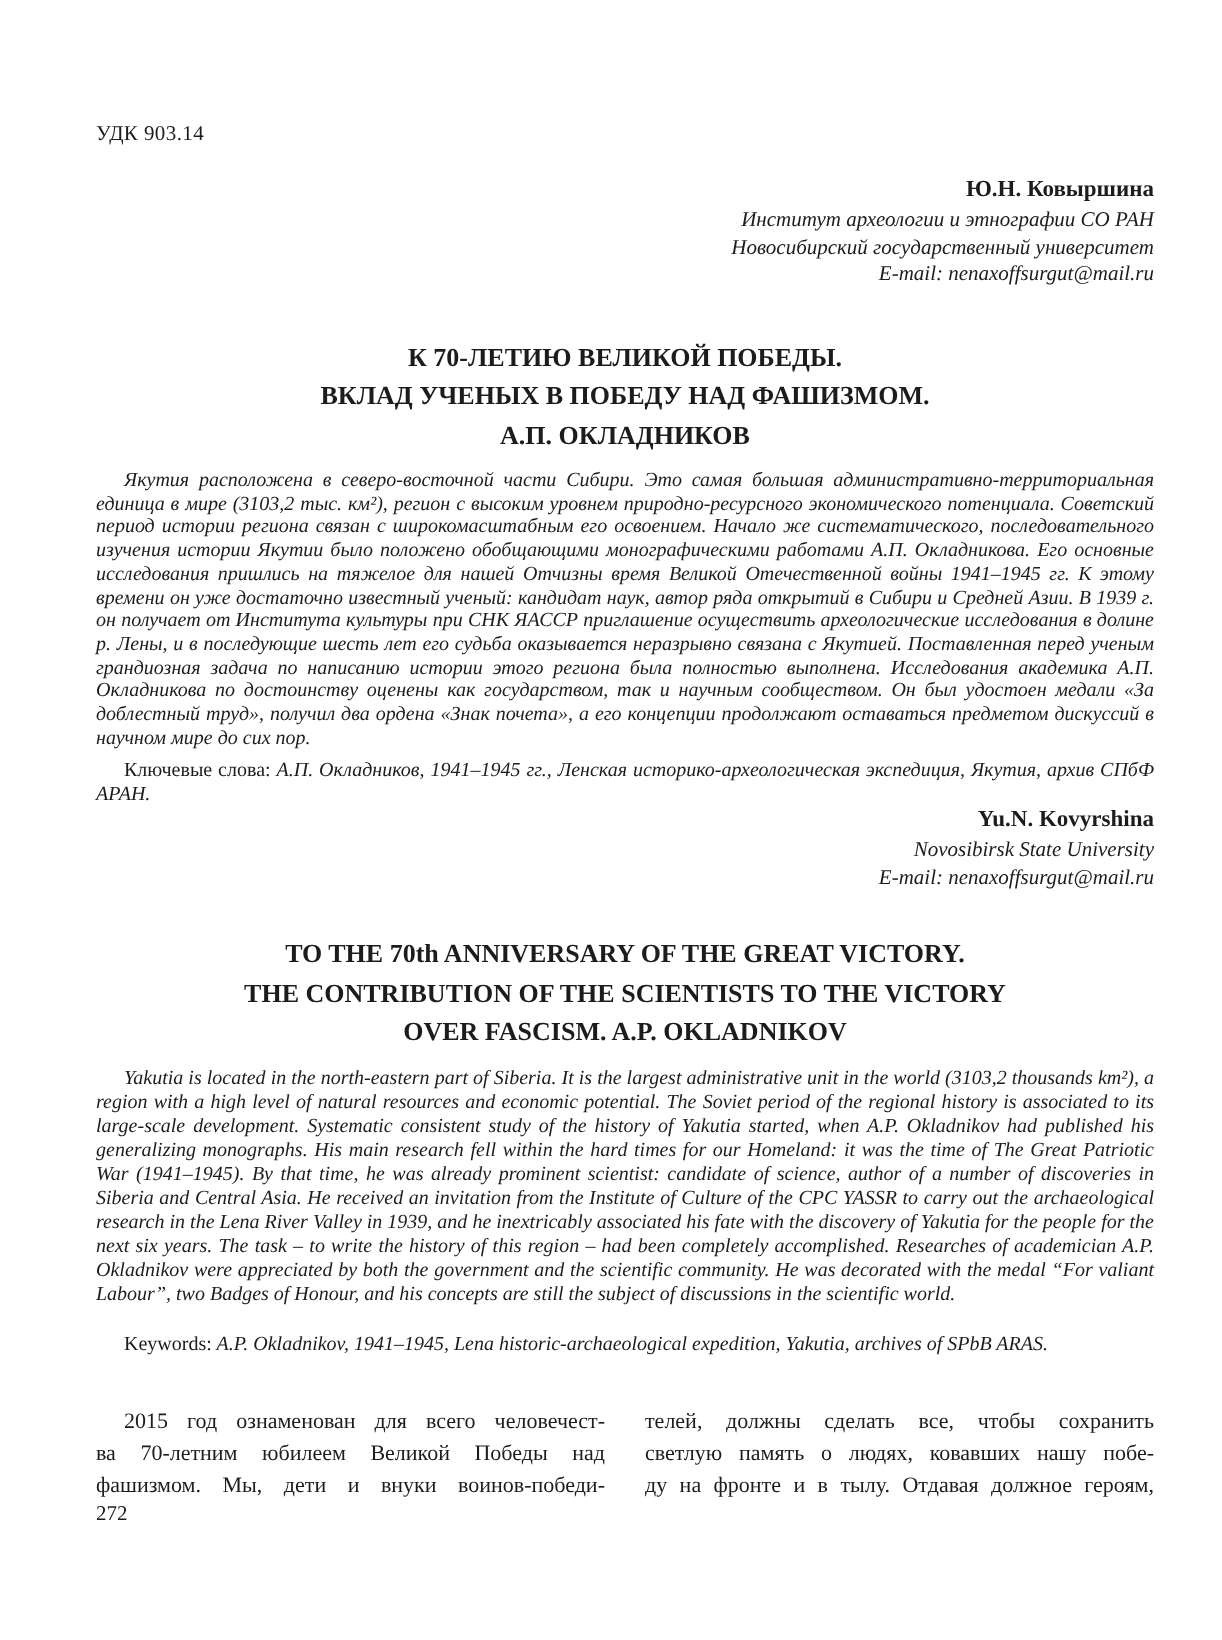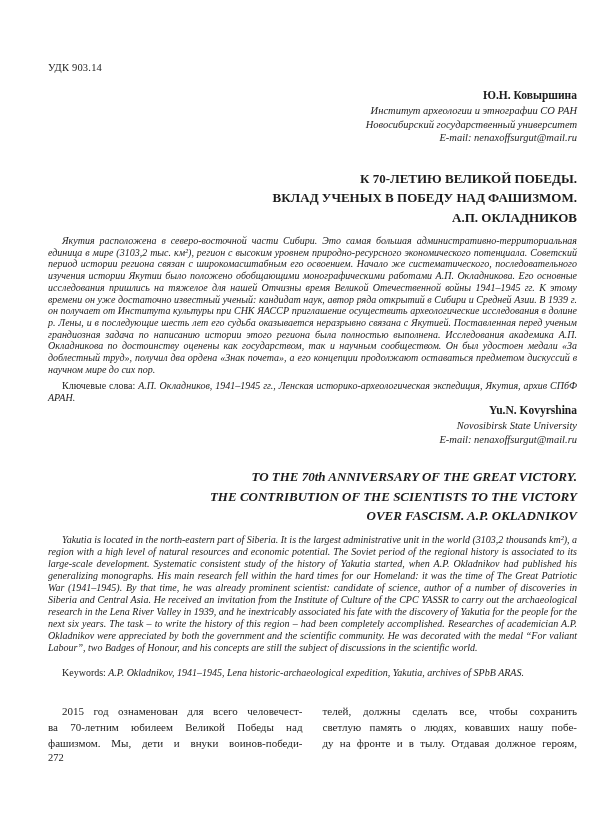--- a/index.html
+++ b/index.html
@@ -29,21 +29,21 @@
   }
   .affil {
     margin-top: 3px;
     text-align: right;
     font-style: italic;
     font-size: 10.5px;
     line-height: 13.5px;
   }
   .title-block {
     margin-top: 24px;
-    text-align: right;
+    text-align: center;
     font-weight: bold;
     font-size: 13px;
     line-height: 19.5px;
   }
   .abstract {
     margin-top: 8px;
     font-style: italic;
     font-size: 10px;
     line-height: 11.7px;
     text-align: justify;
@@ -56,21 +56,21 @@
     text-align: justify;
     text-indent: 14px;
   }
   .keywords .kw-label { font-style: normal; }
   .keywords .kw-text { font-style: italic; }
   .author-en {
     text-align: right;
     font-weight: bold;
     font-size: 11.5px;
   }
-  .title-en { margin-top: 21px; font-style: italic; }
+  .title-en { margin-top: 21px; }
   .abstract-en { line-height: 12px; }
   .columns {
     margin-top: 24px;
     display: flex;
     gap: 20px;
   }
   .col { flex: 1 1 0; }
   .body-line {
     font-size: 11px;
     line-height: 16px;

